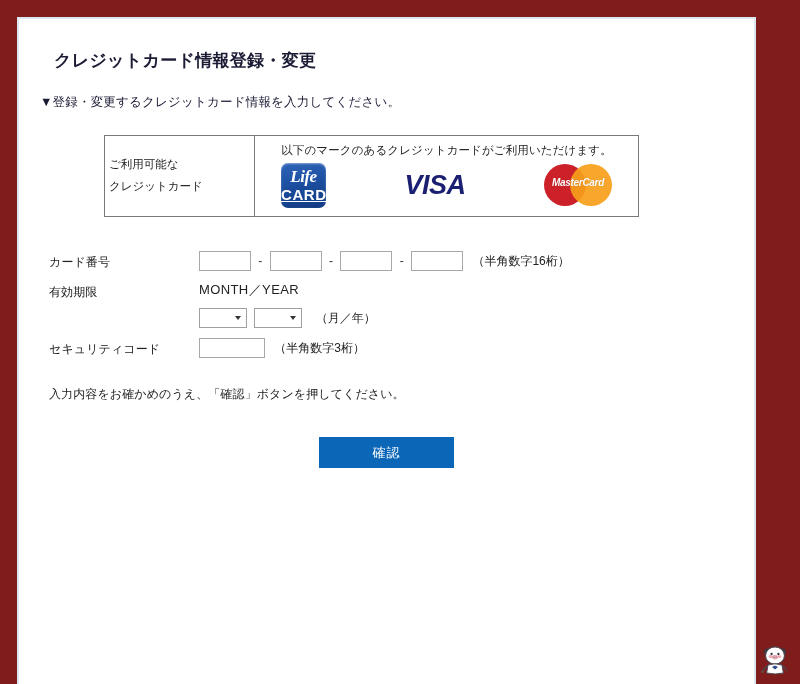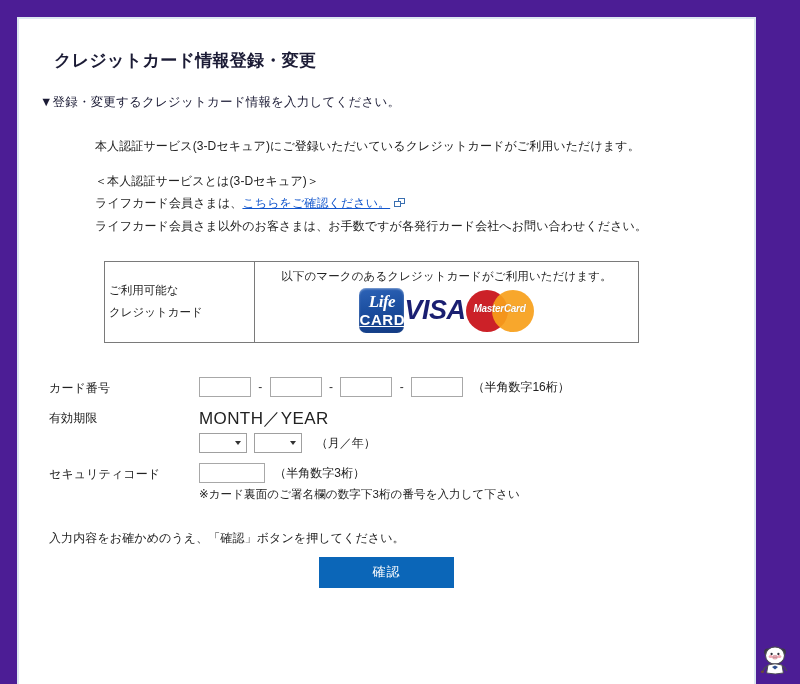--- a/index.html
+++ b/index.html
@@ -6,21 +6,21 @@
   html, body {
     margin: 0; padding: 0;
     width: 800px; height: 684px;
     background: #ffffff;
     font-family: "Liberation Sans", "DejaVu Sans", sans-serif;
     overflow: hidden;
   }
   #page {
     position: relative;
     width: 800px; height: 684px;
-    background: #4c1d95;
+    background: #7f1d1d;
   }
   
   #panel {
     position: absolute;
     left: 17px; top: 17px;
     width: 739px; height: 700px;
     border: 2px solid #dbe7f0;
     background: #ffffff;
   }
   #inner {
@@ -94,21 +94,21 @@
   .brands-caption {
     text-align: center;
     font-size: 11.5px;
     color: #222;
     margin-bottom: 4px;
     letter-spacing: 0.1px;
   }
   .brand-row {
     display: flex;
     align-items: center;
-    justify-content: center;
+    justify-content: space-between;
     padding: 0 20px;
     height: 46px;
   }
 
   
   .logo-life {
     width: 45px; height: 45px;
     border-radius: 7px;
     background: linear-gradient(170deg,#2e64b8 0%, #1c4fa0 45%, #123a82 100%);
     position: relative;
@@ -194,24 +194,24 @@
     color: #222;
     margin-left: 6px;
   }
   .sub-note {
     font-size: 11.5px;
     color: #222;
     margin-top: 4px;
     letter-spacing: 0.1px;
   }
   .minilabel {
-    font-size: 17px;
+    font-size: 13px;
     color: #222;
     letter-spacing: 0.4px;
-    margin-bottom: 3px;
+    margin-bottom: 9px;
   }
 
   select.brand-select {
     font-family: "Liberation Sans", sans-serif;
     font-size: 13px;
     color: #222;
     padding: 1px 2px 1px 5px;
     border: 1px solid #7aa7d8;
     outline: 1px solid #b8d2ee;
     background: #ffffff;
@@ -277,21 +277,21 @@
   }
 
   .confirm-note {
     margin: 28px 0 0 10px;
     font-size: 12px;
     color: #222;
     letter-spacing: 0.1px;
   }
 
   .btn-row {
-    margin-top: 10px;
+    margin-top: 34px;
     display: flex;
     justify-content: center;
     gap: 42px;
   }
   .btn {
     width: 135px; height: 31px;
     background: #0b66b8;
     color: #ffffff;
     border: none;
     font-family: "Liberation Sans", sans-serif;
@@ -311,29 +311,20 @@
 <body>
 
 <div id="page">
   <div id="panel">
     <div id="inner">
 
       <div class="page-title">クレジットカード情報登録・変更</div>
 
       <div class="lead">▼登録・変更するクレジットカード情報を入力してください。</div>
 
-      <div class="body-block">
-        <div>本人認証サービス(3-Dセキュア)にご登録いただいているクレジットカードがご利用いただけます。</div>
-        <div class="gap"></div>
-        <div>＜本人認証サービスとは(3-Dセキュア)＞</div>
-        <div>
-          <span>ライフカード会員さまは、</span><a class="inline-link" href="#">こちらをご確認ください。</a><span class="ext-icon"><i class="back"></i><i class="front"></i></span>
-        </div>
-        <div>ライフカード会員さま以外のお客さまは、お手数ですが各発行カード会社へお問い合わせください。</div>
-      </div>
 
       <table class="card-table">
         <tbody>
             <tr>
           <td class="cell-label">
             <div>ご利用可能な</div>
             <div>クレジットカード</div>
           </td>
           <td class="cell-brands">
             <div class="brands-caption">以下のマークのあるクレジットカードがご利用いただけます。</div>
@@ -393,21 +384,20 @@
             </span>
             <span class="hint">（月／年）</span>
           </div>
         </div>
 
         <div class="form-row">
           <div class="form-label">セキュリティコード</div>
           <div class="form-field">
             <input class="cvc-box" type="text" value="" style="">
             <span class="hint">（半角数字3桁）</span>
-            <div class="sub-note">※カード裏面のご署名欄の数字下3桁の番号を入力して下さい</div>
           </div>
         </div>
 
       </div>
 
       <div class="confirm-note">入力内容をお確かめのうえ、「確認」ボタンを押してください。</div>
 
       <div class="btn-row">
         <button class="btn">確認</button>
       </div>

